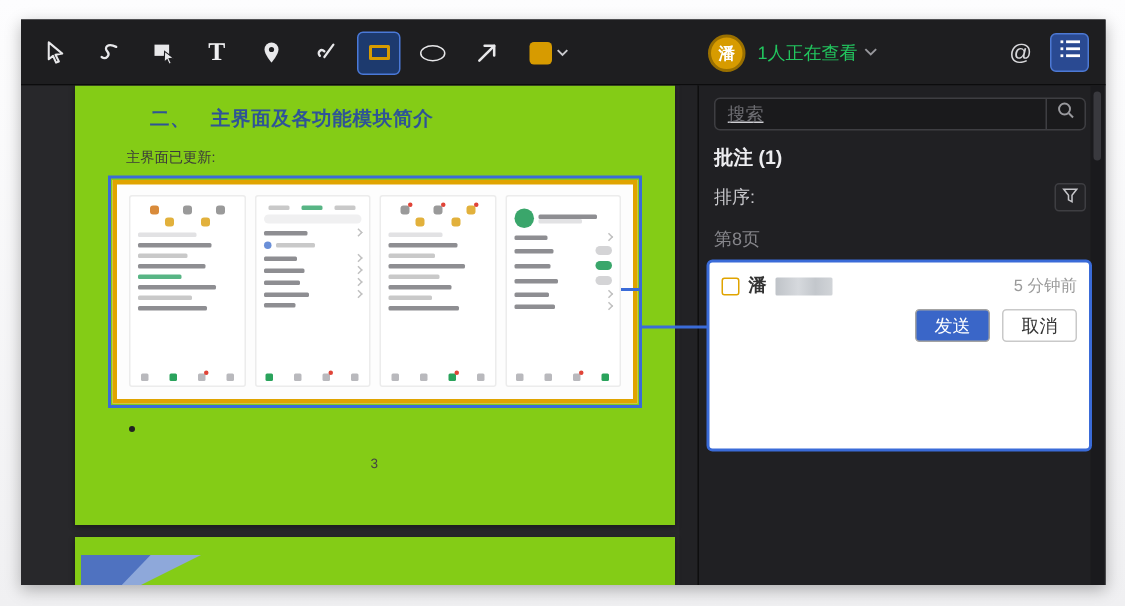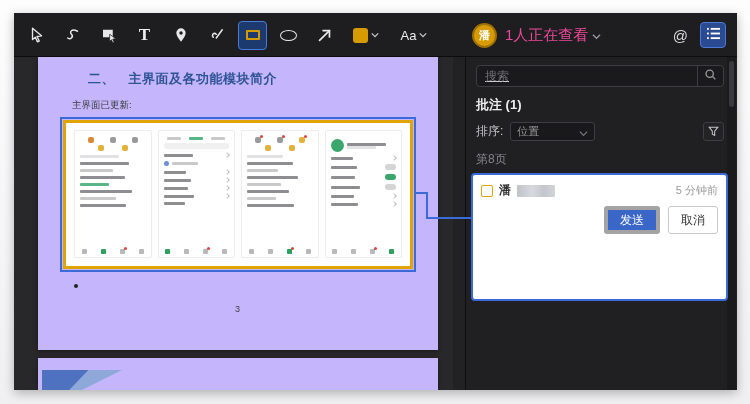--- a/index.html
+++ b/index.html
@@ -22,33 +22,33 @@
   .rect-glyph { width:14px; height:10px; border:2px solid #d79b00; border-radius:1px; }
   .ellipse-glyph { width:17px; height:11px; border:1.6px solid #e8e8ea; border-radius:50%; }
   .swatch { width:15px; height:15px; background:#d79b00; border-radius:3px; }
   .chev { margin-left:3px; }
   .text-tool-glyph { font-family:"Liberation Serif",serif; font-size:17px; font-weight:bold; color:#f0f0f2; }
   .aa-label { font-size:13px; color:#ececee; }
 
   .viewers { position:absolute; left:458px; top:0; height:44px; display:flex; align-items:center; gap:8px; }
   .avatar { width:25px; height:25px; border-radius:50%; background:#d79b00; border:2px solid #9a7000;
             color:#fff; font-size:11px; font-weight:bold; display:flex; align-items:center; justify-content:center; }
-  .viewers-label { font-size:15px; color:#ec4899; display:flex; align-items:flex-start; gap:4px; }
+  .viewers-label { font-size:12px; color:#22c55e; display:flex; align-items:flex-start; gap:4px; }
 
   .tb-right { position:absolute; right:11px; top:0; height:44px; display:flex; align-items:center; gap:12px; }
   .at-icon { font-size:15px; color:#d8d8db; }
   .list-btn { width:26px; height:26px; background:#2a4a92; border:1px solid #4d79d4; border-radius:4px;
               display:flex; align-items:center; justify-content:center; }
 
   
   .content { position:absolute; left:0; top:44px; width:723px; height:333px; }
   .canvas { position:absolute; left:0; top:0; width:451px; height:333px; background:#28282b; overflow:hidden; }
   .canvas-scroll { position:absolute; right:0; top:0; width:12px; height:333px; background:#222225; }
 
-  .page { position:absolute; left:24px; width:400px; background:#c4b5fd; box-shadow:0 1px 4px rgba(0,0,0,.4); }
+  .page { position:absolute; left:36px; width:400px; background:#84cc16; box-shadow:0 1px 4px rgba(0,0,0,.4); }
   .page1 { top:0; height:293px; }
   .page2 { top:301px; height:32px; }
 
   .doc-heading { position:absolute; left:50px; top:13px; font-size:13px; font-weight:bold; color:#2f5496; letter-spacing:.5px; }
   .doc-intro { position:absolute; left:34px; top:42px; font-size:9.5px; color:#3a3a3a; }
 
   .sel-rect { position:absolute; left:22px; top:60px; width:356px; height:155px; border:2px solid #3a6bd8; }
   .anno-rect { position:absolute; left:25px; top:63px; width:350px; height:149px; border:3px solid #e0a400;
                background:#fdfdfd; display:flex; gap:6px; padding:7px 8px; }
 
@@ -120,21 +120,21 @@
   .cc-check { width:12px; height:12px; border:1.5px solid #e0a400; border-radius:2px; background:#fff; }
   .cc-author { font-size:12px; font-weight:bold; color:#333; }
   .cc-redacted { width:38px; height:12px; border-radius:1px;
                  background:linear-gradient(90deg,#bfc3c8,#d6d9dd 40%,#c3c7cc 70%,#d1d4d8); }
   .cc-time { margin-left:auto; font-size:11px; color:#9a9a9a; }
   .cc-input { margin-top:6px; height:68px; border:1px solid #a9c0e8; border-radius:3px; padding:5px 7px;
               font-size:12px; color:#2b2b2b; line-height:1.35; }
   .caret { display:inline-block; width:1px; height:12px; background:#222; vertical-align:-2px; }
   .cc-actions { display:flex; justify-content:flex-end; gap:8px; margin-top:7px; }
   .btn { font-size:12px; padding:3px 12px; border-radius:3px; line-height:1.2; font-family:"Liberation Sans",sans-serif; }
-  .btn-send { background:#3a66c8; color:#fff; border:4px solid #a3a3a3; }
+  .btn-send { background:#3a66c8; color:#fff; border:1px solid #a3a3a3; }
   .btn-cancel { background:#fff; color:#333; border:1px solid #c9c9c9; }
 </style>
 </head>
 <body>
 
 <div id="stage">
   <div class="window">
 
     <div class="toolbar">
       <div class="tools">
@@ -188,28 +188,20 @@
         <div class="tool">
           <span>
             <svg width="17" height="17" viewBox="0 0 24 24" fill="none" stroke="#e8e8ea" stroke-width="2.4" stroke-linecap="round" stroke-linejoin="round">
                 <path d="M5 19 L19 5"></path>
                 <path d="M10 5 L19 5 L19 14"></path>
               </svg>
           </span>
         </div>
         <div class="tool" style="width:40px">
           <span class="swatch"></span>
-          <span class="chev">
-            <svg width="8" height="6" viewBox="0 0 10 7" fill="none" stroke="#c9c9cd" stroke-width="1.6">
-                <path d="M1 1.5 L5 5.5 L9 1.5"></path>
-              </svg>
-          </span>
-        </div>
-        <div class="tool" style="width:42px">
-          <span class="aa-label">Aa</span>
           <span class="chev">
             <svg width="8" height="6" viewBox="0 0 10 7" fill="none" stroke="#c9c9cd" stroke-width="1.6">
                 <path d="M1 1.5 L5 5.5 L9 1.5"></path>
               </svg>
           </span>
         </div>
       </div>
 
       <div class="viewers">
         <div class="avatar">潘</div>
@@ -424,28 +416,20 @@
                   <path d="M10.5 10.5 L14 14"></path>
                 </svg>
             </span>
           </div>
         </div>
 
         <div class="sb-title">批注 (1)</div>
 
         <div class="sort-row">
           <span class="sort-label">排序:</span>
-          <div class="sort-select">
-            <span class="sort-value">位置</span>
-            <span>
-              <svg width="9" height="7" viewBox="0 0 10 7" fill="none" stroke="#77777c" stroke-width="1.3">
-                  <path d="M1 1.5 L5 5.5 L9 1.5"></path>
-                </svg>
-            </span>
-          </div>
           <div class="filter-btn">
             <span>
               <svg width="11" height="11" viewBox="0 0 14 14" fill="none" stroke="#c5c5c9" stroke-width="1.3">
                   <path d="M1.5 1.5 H12.5 L8.5 6.5 V12 L5.5 10.5 V6.5 Z"></path>
                 </svg>
             </span>
           </div>
         </div>
 
         <div class="group-label">第8页</div>

